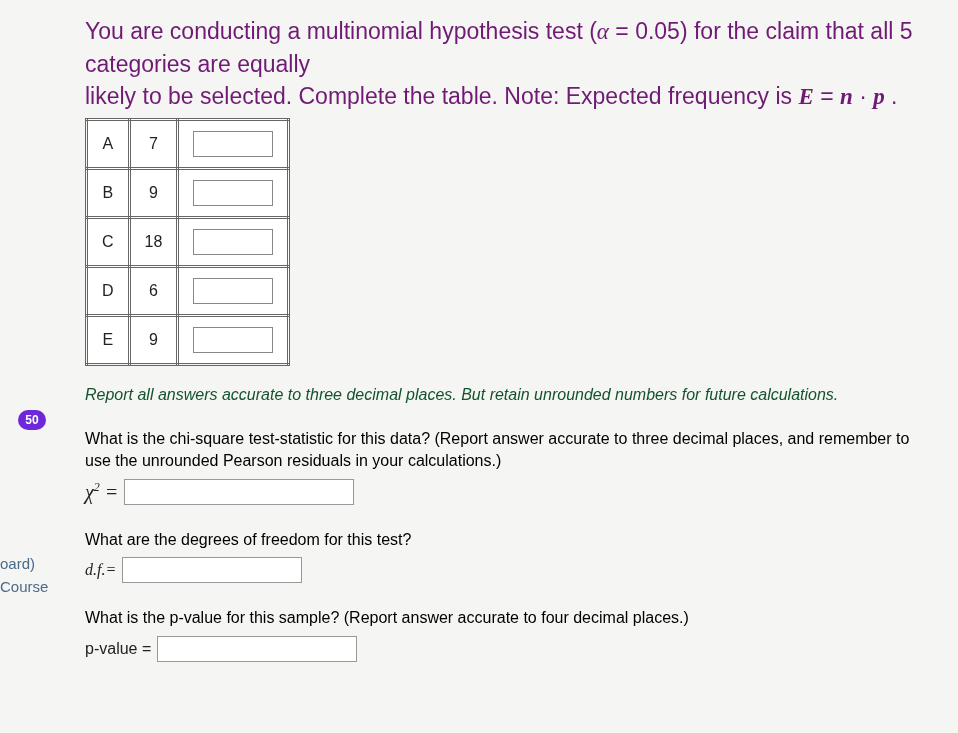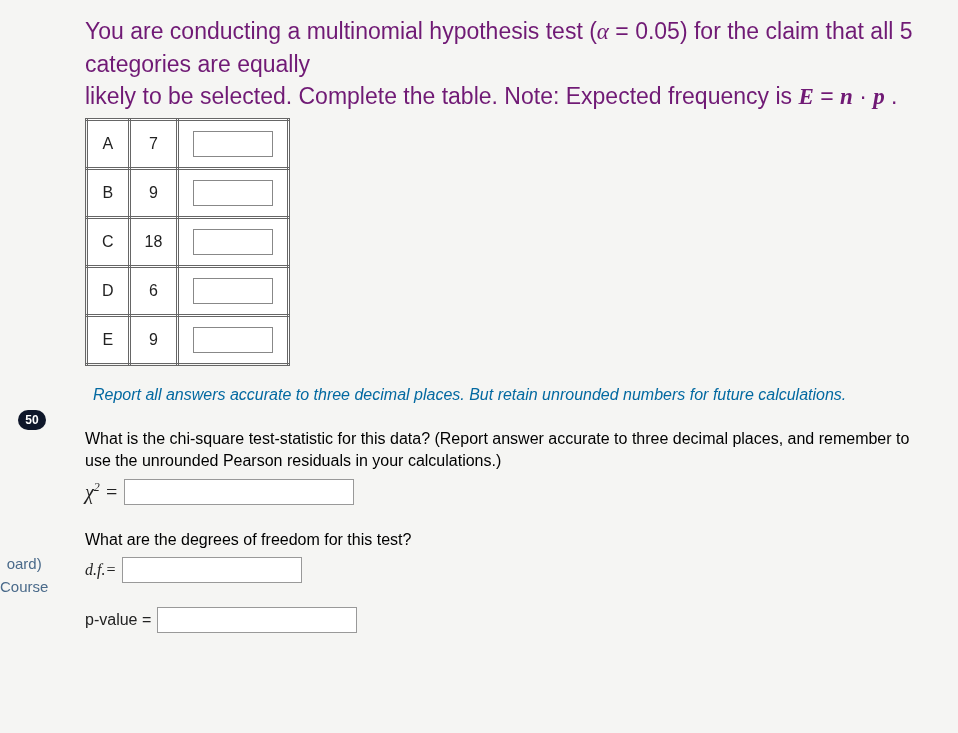--- a/index.html
+++ b/index.html
@@ -42,23 +42,23 @@
     .exp-input {
       display: inline-block;
       width: 80px;
       height: 26px;
       border: 1px solid #888;
       background: #fff;
     }
     .note {
       font-style: italic;
       font-size: 16px;
-      margin: 14px 0 22px 8px;
+      margin: 14px 0 22px 0;
       line-height: 1.4;
-      color: #0369a1;
+      color: #14532d;
     }
     .question {
       font-size: 16px;
       line-height: 1.4;
       margin-bottom: 6px;
       color: #000000;
     }
     .answer-line {
       display: flex;
       align-items: center;
@@ -79,36 +79,35 @@
       background: #fff;
     }
     .chi-label { font-size: 20px; }
     .sup { vertical-align: super; font-size: 12px; }
     .badge {
       position: absolute;
       left: 18px;
       top: 410px;
       width: 28px;
       height: 20px;
-      background: #0f172a;
+      background: #6d28d9;
       color: #fff;
       border-radius: 10px;
       font-size: 12px;
       font-weight: bold;
       display: flex;
       align-items: center;
       justify-content: center;
     }
     .side-links {
       position: absolute;
       left: 0;
       top: 555px;
       font-size: 15px;
       color: #4a6a8a;
-      text-align: center;
     }
     .side-links div { margin-bottom: 6px; }
     .section { margin-bottom: 6px; }
   </style>
 </head>
 <body>
 
 <div class="badge">50</div>
 
 <div class="side-links">
@@ -165,20 +164,21 @@
 
   <div class="section">
     <p class="question">What are the degrees of freedom for this test?</p>
     <div class="answer-line">
       <span class="label">d.f.= </span>
       <input class="text-input" style="width: 180px;" type="text">
     </div>
   </div>
 
   <div class="section">
+    <p class="question">What is the p-value for this sample? (Report answer accurate to four decimal places.)</p>
     <div class="answer-line">
       <span class="label plain">p-value = </span>
       <input class="text-input" style="width: 200px;" type="text">
     </div>
   </div>
 
 
 </div>
 
 </body></html>

